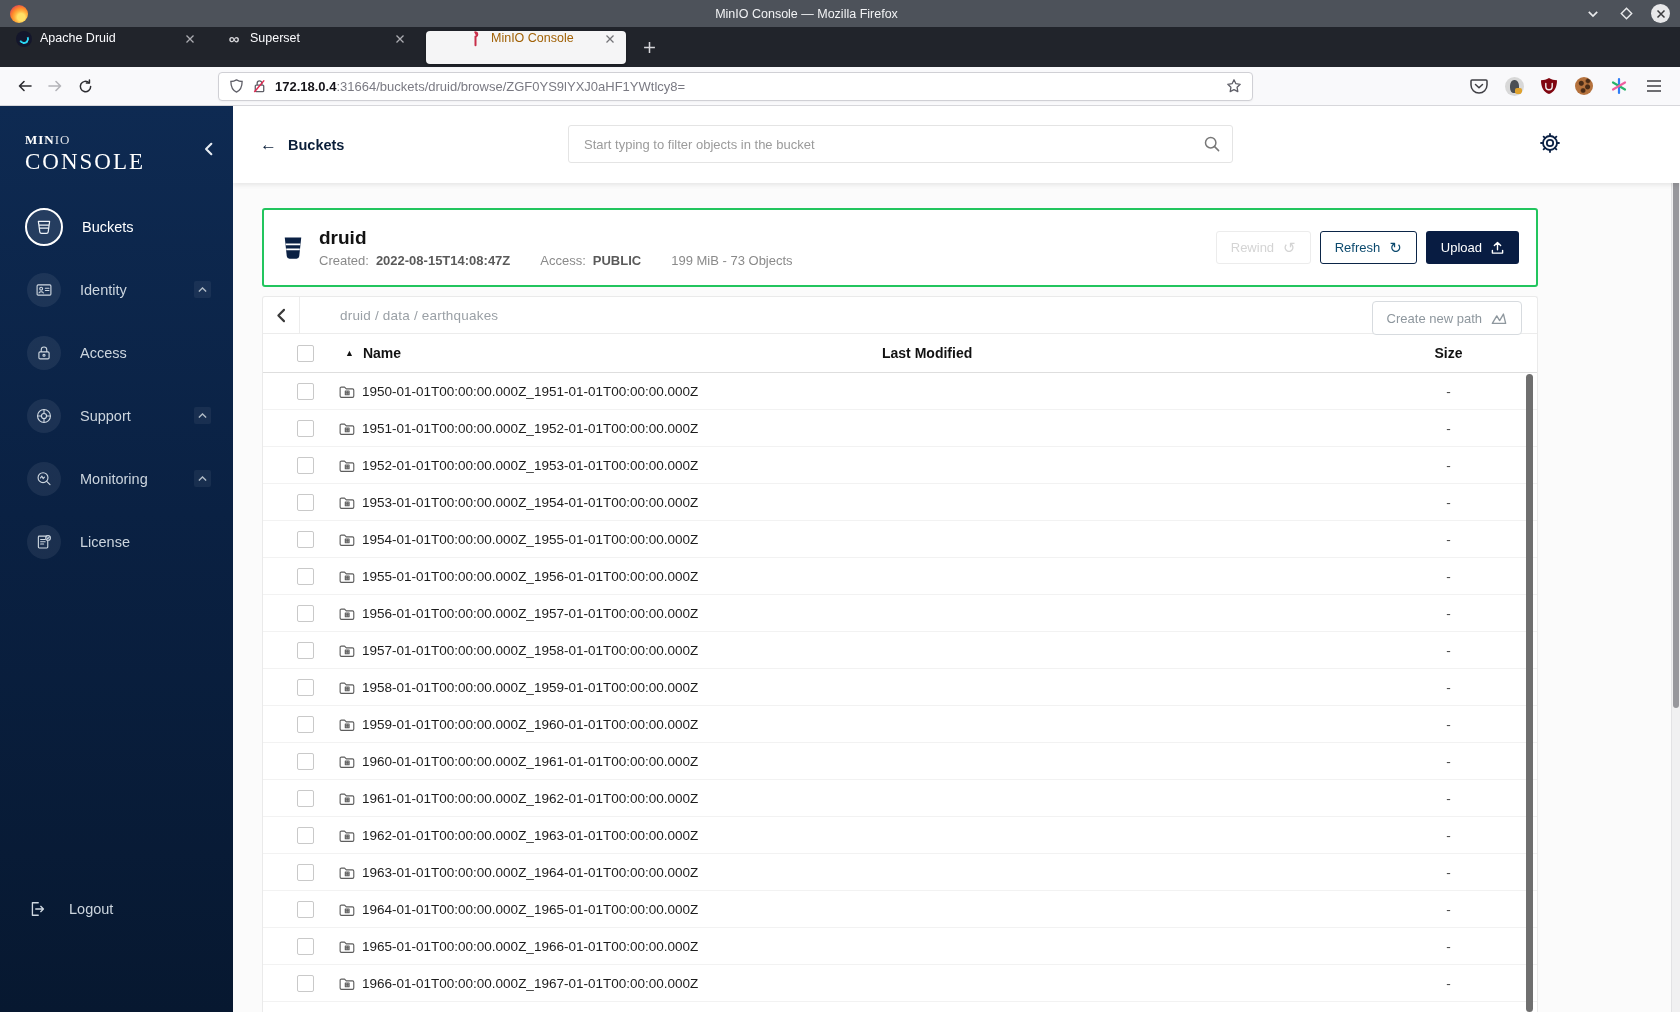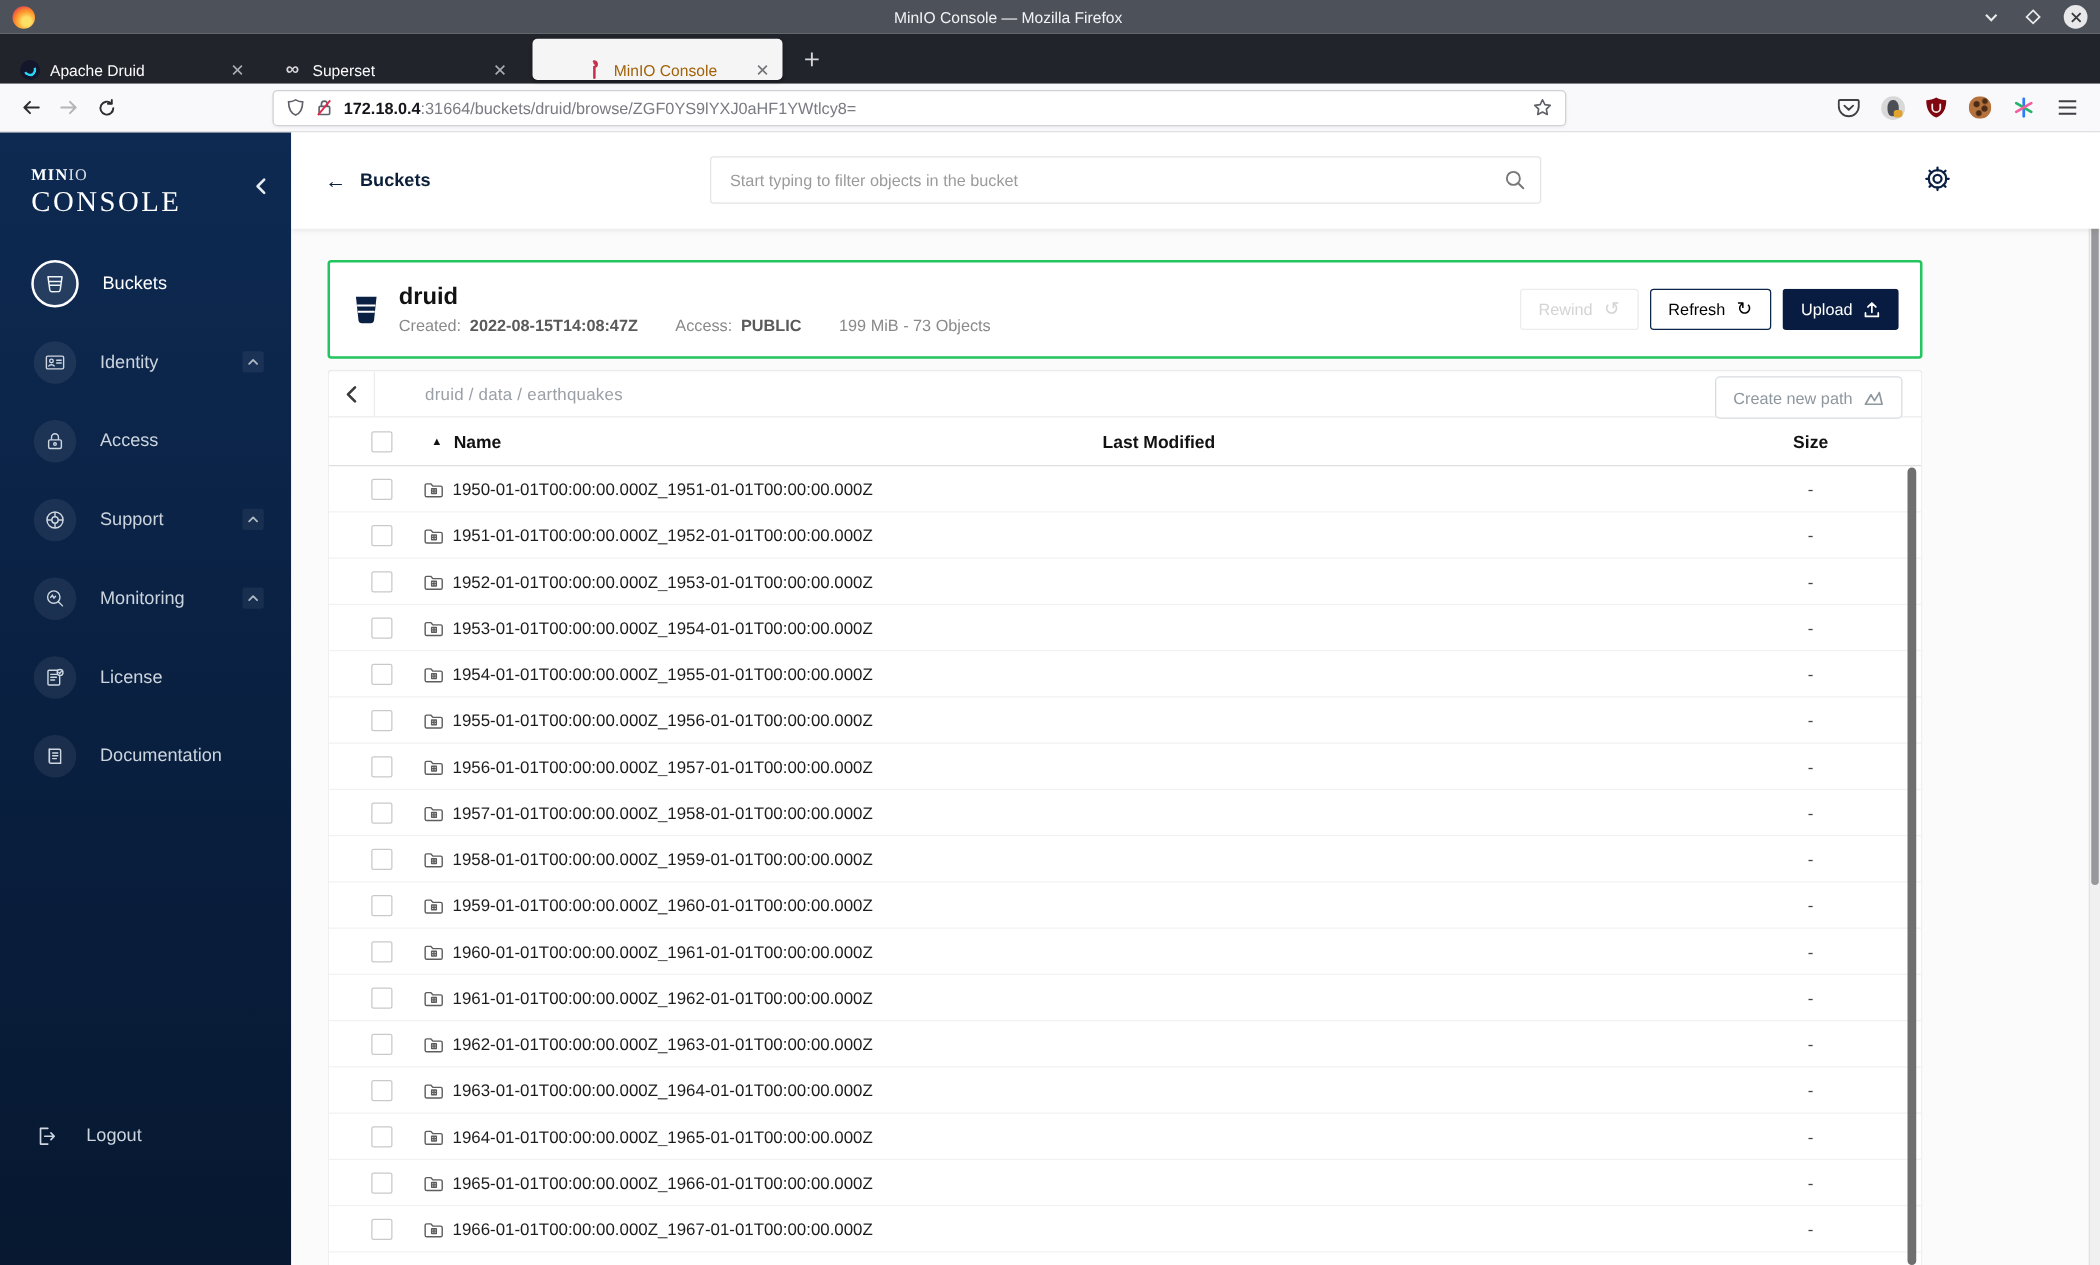--- a/index.html
+++ b/index.html
@@ -11,21 +11,21 @@
   .titlebar { height:27px; background:#4d525a; display:flex; align-items:center; padding:0 10px; }
   .ff-logo { width:18px; height:18px; border-radius:50%;
     background:radial-gradient(circle at 62% 68%, #ffe066 0 22%, #ffb340 38%, #ff8a2a 55%, #e8544a 75%, #b5326e 100%); }
   .win-title { flex:1; text-align:center; color:#f2f3f5; font-size:12.5px; }
   .win-controls { display:flex; align-items:center; gap:17px; color:#e9eaec; }
   .win-btn { width:16px; height:16px; display:flex; align-items:center; justify-content:center; }
   .close-circle { width:19px; height:19px; border-radius:50%; background:#e8e8ea; display:flex; align-items:center; justify-content:center; }
 
   
   .tabbar { height:40px; background:#21242b; display:flex; align-items:center; padding:0 6px; }
-  .tab { width:200px; height:33px; border-radius:4px; display:flex; align-items:flex-end; padding:0 8px 0 10px; margin-right:10px; color:#fbfbfe; font-size:12.5px; cursor:default; }
+  .tab { width:200px; height:33px; border-radius:4px; display:flex; align-items:flex-start; padding:0 8px 0 10px; margin-right:10px; color:#fbfbfe; font-size:12.5px; cursor:default; }
   .tab.active { background:#f5f5f6; color:#a16207; box-shadow:0 1px 3px rgba(0,0,0,.3);padding-left:41px; }
   .tab .favicon { width:16px; height:16px; margin-right:8px; flex:none; }
   .tab .tab-label { flex:1; white-space:nowrap; overflow:hidden; text-overflow:ellipsis; }
   .tab .tab-close { width:16px; height:16px; display:flex; align-items:center; justify-content:center; opacity:.8; }
   .newtab-btn { width:26px; height:26px; display:flex; align-items:center; justify-content:center; color:#d6d6da; }
   .druid-favicon { border-radius:50%; background:#14162b; position:relative; }
   .druid-favicon i { position:absolute; left:3px; top:3px; width:10px; height:10px; border:2px solid #29d8f5; border-radius:50%; border-left-color:transparent; border-top-color:transparent; transform:rotate(20deg); }
   .superset-favicon { color:#2d2d3a; background:#fff0; font-weight:bold; font-size:15px; line-height:16px; text-align:center; }
 
   
@@ -87,21 +87,21 @@
   .bucket-glyph { flex:none; margin-right:15px; }
   .bucket-head { display:flex; flex-direction:column; gap:4px; }
   .bucket-name { font-size:19px; font-weight:bold; color:#121212; }
   .bucket-meta { display:flex; align-items:flex-end; font-size:13px; color:#8a8a8a; gap:7px; }
   .bucket-meta .val { font-weight:bold; color:#5a5a5a; }
   .bucket-meta .gap { width:16px; }
   .card-actions { margin-left:auto; display:flex; align-items:center; gap:9px; }
   .btn { height:33px; border-radius:3px; font-size:13px; display:inline-flex; align-items:center; gap:9px; padding:0 14px; font-family:inherit; cursor:pointer; background:#fff; border:1px solid transparent; }
   .btn .glyph { font-size:15px; line-height:1; }
   .btn-rewind { border-color:#ececec; color:#d4d4d4; cursor:default; }
-  .btn-refresh { border-color:#0b2548; color:#000000; }
+  .btn-refresh { border-color:#0b2548; color:#0c4a6e; }
   .btn-upload { background:#081c42; color:#fff; }
 
   
   .browse-panel { margin-top:9px; width:1276px; height:716px; background:#fff; border:1px solid #eaeaea; border-bottom:none; border-radius:3px 3px 0 0; position:relative; overflow:hidden; }
   .crumb-row { height:37px; border-bottom:1px solid #ececec; display:flex; align-items:stretch; position:relative; }
   .crumb-back { width:37px; border-right:1px solid #ececec; display:flex; align-items:center; justify-content:center; color:#3a3a3a; cursor:pointer; }
   .crumb-text { display:flex; align-items:center; padding-left:40px; font-size:13.5px; color:#9aa0a6; letter-spacing:.2px; }
   .create-path-btn { position:absolute; right:15px; top:4px; height:34px; border:1px solid #d7dbdf; border-radius:4px; background:#fff; color:#8e979e; font-size:13px; display:flex; align-items:center; gap:9px; padding:0 14px; cursor:pointer; }
 
   .table-header { height:39px; display:grid; grid-template-columns:62px 545px 440px 1fr; align-items:center; border-bottom:1px solid #dedede; font-size:14px; font-weight:bold; color:#121212; }
@@ -356,29 +356,20 @@
               <rect x="4.5" y="4.2" width="12.5" height="15.8" rx="1.2"></rect>
               <path d="M7.5 8.7h6M7.5 11.7h6M7.5 14.7h4"></path>
               <circle cx="17.4" cy="6.6" r="3.1" fill="#0e2a52"></circle>
               <path d="M16 6.6l1 1 1.7-1.9"></path>
             </svg>
         </span>
         <span class="menu-label">License</span>
       </div>
 
 
-      <div class="menu-item">
-        <span class="icon-circle">
-          <svg width="18" height="18" viewBox="0 0 24 24" fill="none" stroke="#cfd8e1" stroke-width="1.5" stroke-linecap="round">
-              <path d="M6 4.5h10.5A1.5 1.5 0 0 1 18 6v13.5H7.5A1.5 1.5 0 0 1 6 18z"></path>
-              <path d="M6 4.5v14M9.5 8.5h5.5M9.5 11.5h5.5M9.5 14.5h4"></path>
-            </svg>
-        </span>
-        <span class="menu-label">Documentation</span>
-      </div>
     </div>
 
     <div class="logout-item">
       <span>
         <svg width="20" height="20" viewBox="0 0 24 24" fill="none" stroke="#cfd8e1" stroke-width="1.6" stroke-linecap="round" stroke-linejoin="round">
             <path d="M13.5 4.5h-7v15h7"></path>
             <path d="M10.5 12h9M16.5 8.8 19.7 12l-3.2 3.2"></path>
           </svg>
       </span>
       <span class="menu-label">Logout</span>

